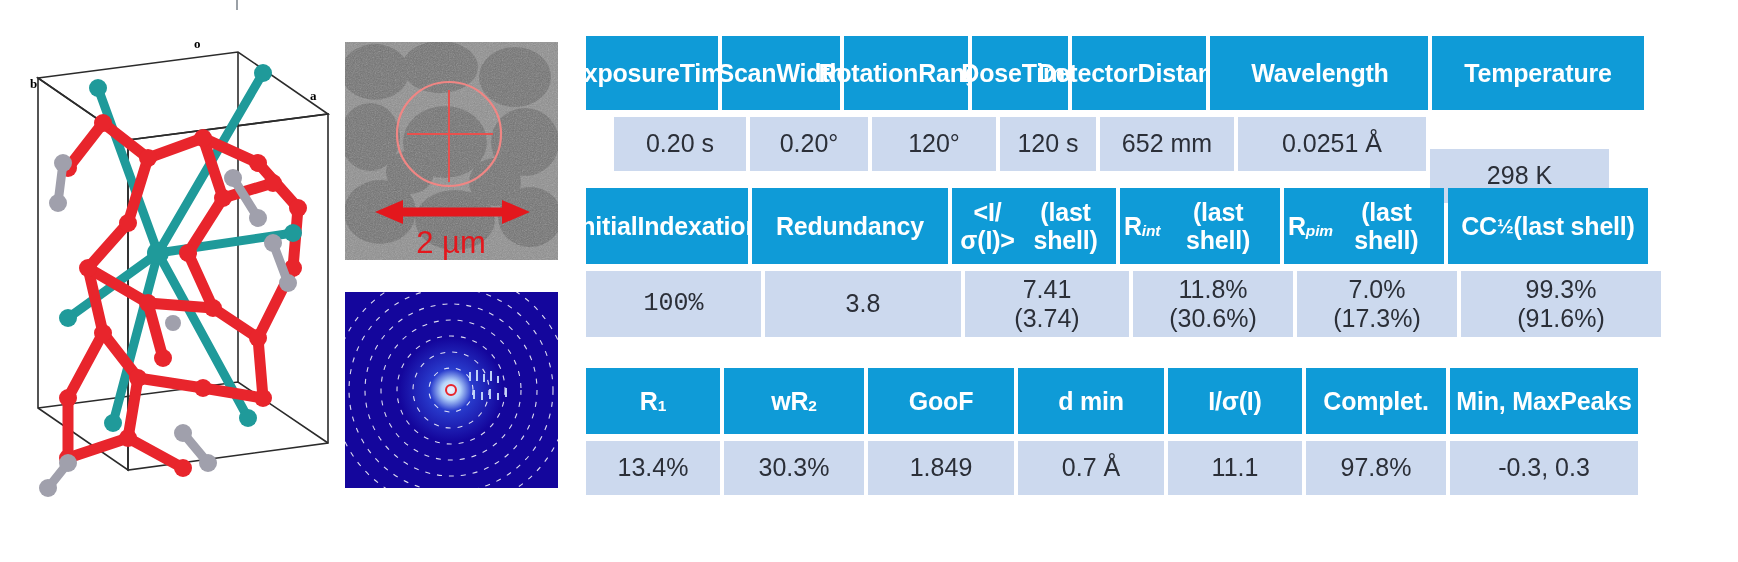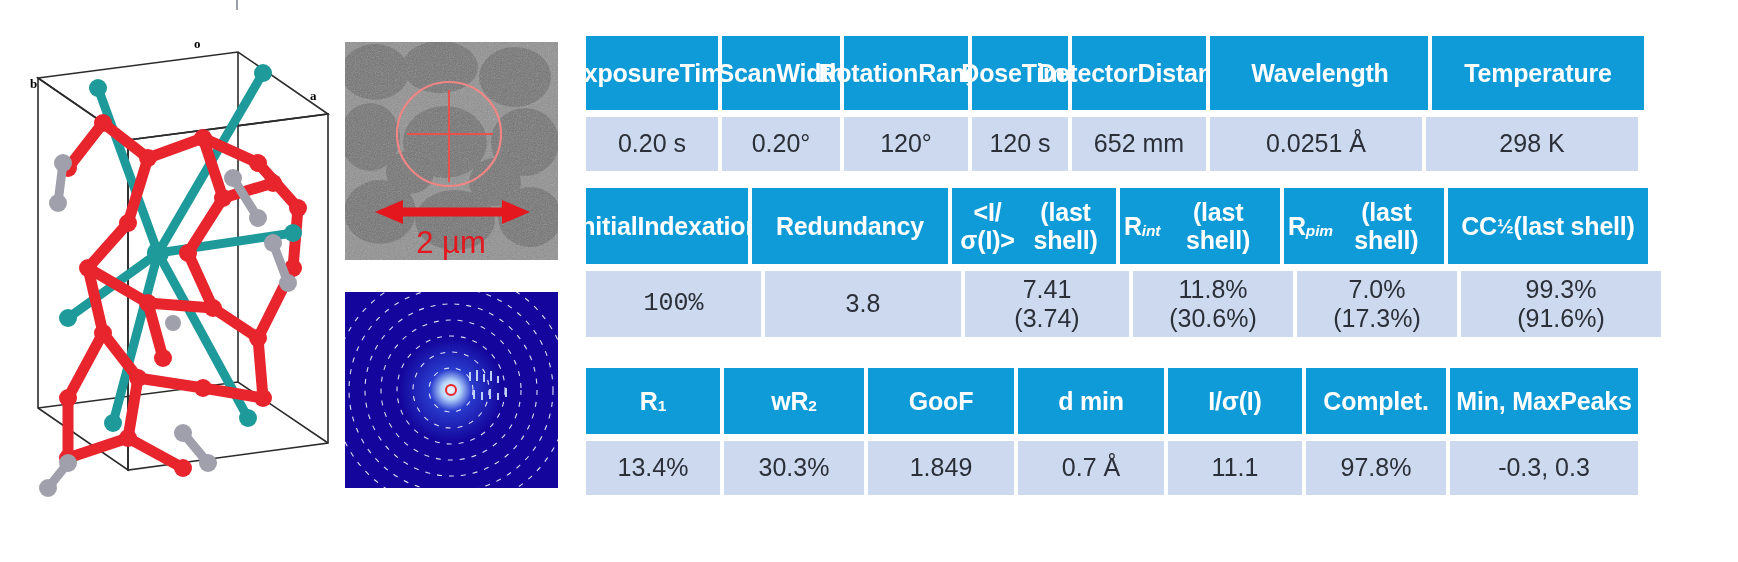--- a/index.html
+++ b/index.html
@@ -290,39 +290,39 @@
       </div>
       <div class="hcell" style="width: 218px; padding-left: 6px;">
         <span class="subline">Wavelength</span>
       </div>
       <div class="hcell" style="width: 212px;">
         <span class="subline">Temperature</span>
       </div>
     </div>
   <div class="spacer"></div>
   <div class="trow trow-data">
-      <div class="dcell" style="width: 132px;">
+      <div class="dcell" style="width: 132px; margin-left: 28px;">
         <span class="subline">0.20 s</span>
       </div>
       <div class="dcell" style="width: 118px;">
         <span class="subline">0.20°</span>
       </div>
       <div class="dcell" style="width: 124px;">
         <span class="subline">120°</span>
       </div>
       <div class="dcell" style="width: 96px;">
         <span class="subline">120 s</span>
       </div>
       <div class="dcell" style="width: 134px;">
         <span class="subline">652 mm</span>
       </div>
-      <div class="dcell" style="width: 212px;">
+      <div class="dcell" style="width: 188px;">
         <span class="subline">0.0251 Å</span>
       </div>
-      <div class="dcell" style="width: 212px;">
+      <div class="dcell" style="width: 179px; margin-top: 32px;">
         <span class="subline">298 K</span>
       </div>
     </div>
 </div>
 
 <div class="table-block" id="table-2">
   <div class="trow trow-head">
       <div class="hcell" style="width: 162px;">
         <span class="subline">Initial</span>
         <span class="subline">Indexation</span>

